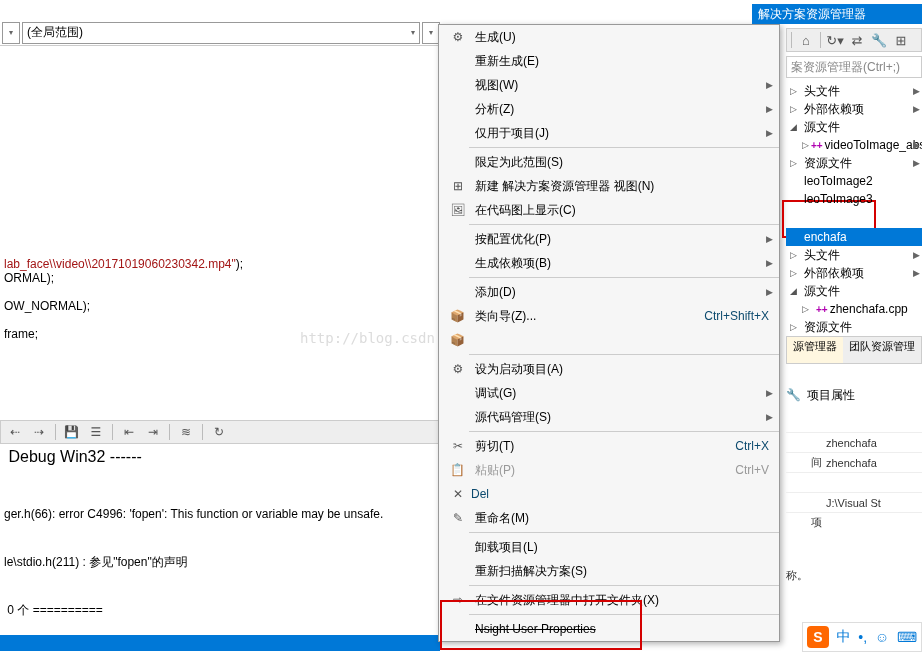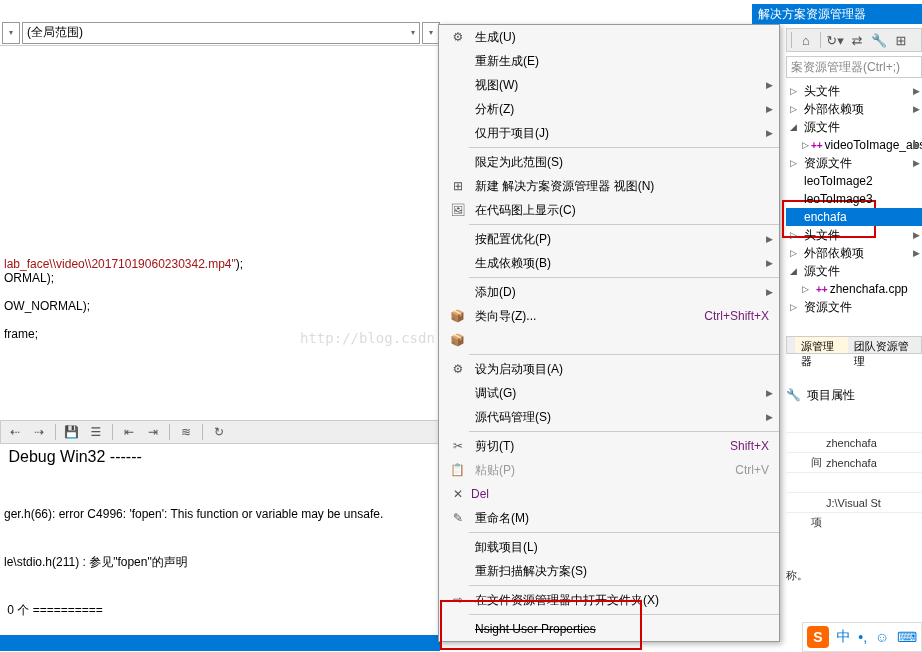--- a/index.html
+++ b/index.html
@@ -19,35 +19,35 @@
 .error-out { position: absolute; top: 472px; left: 0; width: 440px; font-family: Consolas, "NSimSun", monospace; font-size: 12px; padding: 2px 4px; white-space: pre-wrap; line-height: 16px; }
 .blue-drag { position: absolute; top: 635px; left: 0; width: 440px; height: 16px; background: #0078d7; }
 .sogou-bar { position: absolute; bottom: 0; right: 0; width: 120px; height: 30px; background: #fff; border: 1px solid #ddd; display: flex; align-items: center; justify-content: space-around; }
 .sogou-bar .s-icon { width: 22px; height: 22px; background: #ff6700; border-radius: 4px; color: #fff; font-weight: bold; display: flex; align-items: center; justify-content: center; font-size: 14px; }
 .sogou-bar .g { color: #0078d7; font-size: 14px; }
 .ctx-menu { position: absolute; top: 24px; left: 438px; width: 342px; background: #f6f6f6; border: 1px solid #999; box-shadow: 2px 2px 6px rgba(0,0,0,.3); }
 .ctx-menu .item { display: flex; align-items: center; height: 24px; padding: 0 6px; position: relative; }
 .ctx-menu .icon-col { width: 26px; display: inline-flex; justify-content: center; color: #555; }
 .ctx-menu .label { flex: 1; padding-left: 4px; color: #000; }
 .ctx-menu .label.disabled { color: #999; }
-.ctx-menu .shortcut { color: #701a75; padding-right: 4px; }
+.ctx-menu .shortcut { color: #0c4a6e; padding-right: 4px; }
 .ctx-menu .sub { position: absolute; right: 6px; color: #666; font-size: 9px; }
 .ctx-menu .sep { height: 1px; background: #ccc; margin: 2px 0 2px 30px; }
 .red-box { position: absolute; border: 2px solid #d40000; pointer-events: none; }
 .sol-header { position: absolute; top: 4px; left: 720px; width: 200px; height: 20px; background: #0078d7; color: #fff; display: flex; align-items: center; padding: 0 6px; font-size: 12px; margin-left: 32px; }
 .sol-tools { position: absolute; top: 28px; left: 786px; width: 136px; height: 24px; background: #eee; border: 1px solid #ccc; display: flex; align-items: center; gap: 6px; padding: 0 4px; }
 .sol-tools .t { width: 16px; height: 16px; color: #555; font-size: 13px; display: inline-flex; align-items: center; justify-content: center; }
 .sol-search { position: absolute; top: 56px; left: 786px; width: 136px; height: 22px; border: 1px solid #ccc; display: flex; align-items: center; padding: 0 4px; color: #888; font-size: 11px; text-align: center; }
 .sol-tree { position: absolute; top: 82px; left: 786px; width: 136px; }
 .sol-tree .node { height: 18px; display: flex; align-items: center; padding-left: 4px; white-space: nowrap; overflow: hidden; }
 .sol-tree .node .ico { display: inline-block; width: 12px; color: #555; font-size: 9px; margin-right: 2px; }
 .sol-tree .node .cpp { color: #b000b0; font-weight: bold; margin-right: 2px; font-size: 10px; }
-.sol-tree .node.sel { background: #0078d7; color: #fff; }
+.sol-tree .node.sel { background: #0078d7; color: #fff; margin-top: 20px; }
 .sol-tree .sub-arrow { position: absolute; right: 2px; color: #666; font-size: 9px; pointer-events: none; }
-.sol-tabs { position: absolute; top: 336px; left: 786px; width: 136px; height: 18px; background: #eee; border: 1px solid #ccc; display: flex; padding-left: 8px; }
+.sol-tabs { position: absolute; top: 336px; left: 786px; width: 136px; height: 28px; background: #eee; border: 1px solid #ccc; display: flex; }
 .sol-tabs .tab { padding: 2px 6px; font-size: 11px; }
 .sol-tabs .tab.active { background: #fff7e0; }
 .prop-header { position: absolute; top: 384px; left: 786px; width: 136px; height: 22px; display: flex; align-items: center; gap: 6px; }
 .prop-header .wrench { color: #555; }
 .prop-grid { position: absolute; top: 432px; left: 786px; width: 136px; }
 .prop-grid .row { display: flex; height: 20px; align-items: center; border-top: 1px solid #eee; }
 .prop-grid .row .k { width: 40px; color: #333; font-size: 11px; text-align: right; padding-right: 4px; }
 .prop-grid .row .v { flex: 1; font-size: 11px; color: #333; }
 .desc-area { position: absolute; top: 568px; left: 786px; font-size: 11px; color: #333; }
 </style>
@@ -177,21 +177,21 @@
     </div>
     <div class="item">
       <span class="icon-col"></span>
       <span class="label">源代码管理(S)</span>
       <span class="sub">▶</span>
     </div>
     <div class="sep"></div>
     <div class="item">
       <span class="icon-col">✂</span>
       <span class="label">剪切(T)</span>
-      <span class="shortcut">Shift+X</span>
+      <span class="shortcut">Ctrl+X</span>
     </div>
     <div class="item">
       <span class="icon-col">📋</span>
       <span class="label disabled">粘贴(P)</span>
       <span class="shortcut" style="color: rgb(153, 153, 153);">Ctrl+V</span>
     </div>
     <div class="item">
       <span class="icon-col">✕</span>
       <span class="shortcut">Del</span>
     </div>

